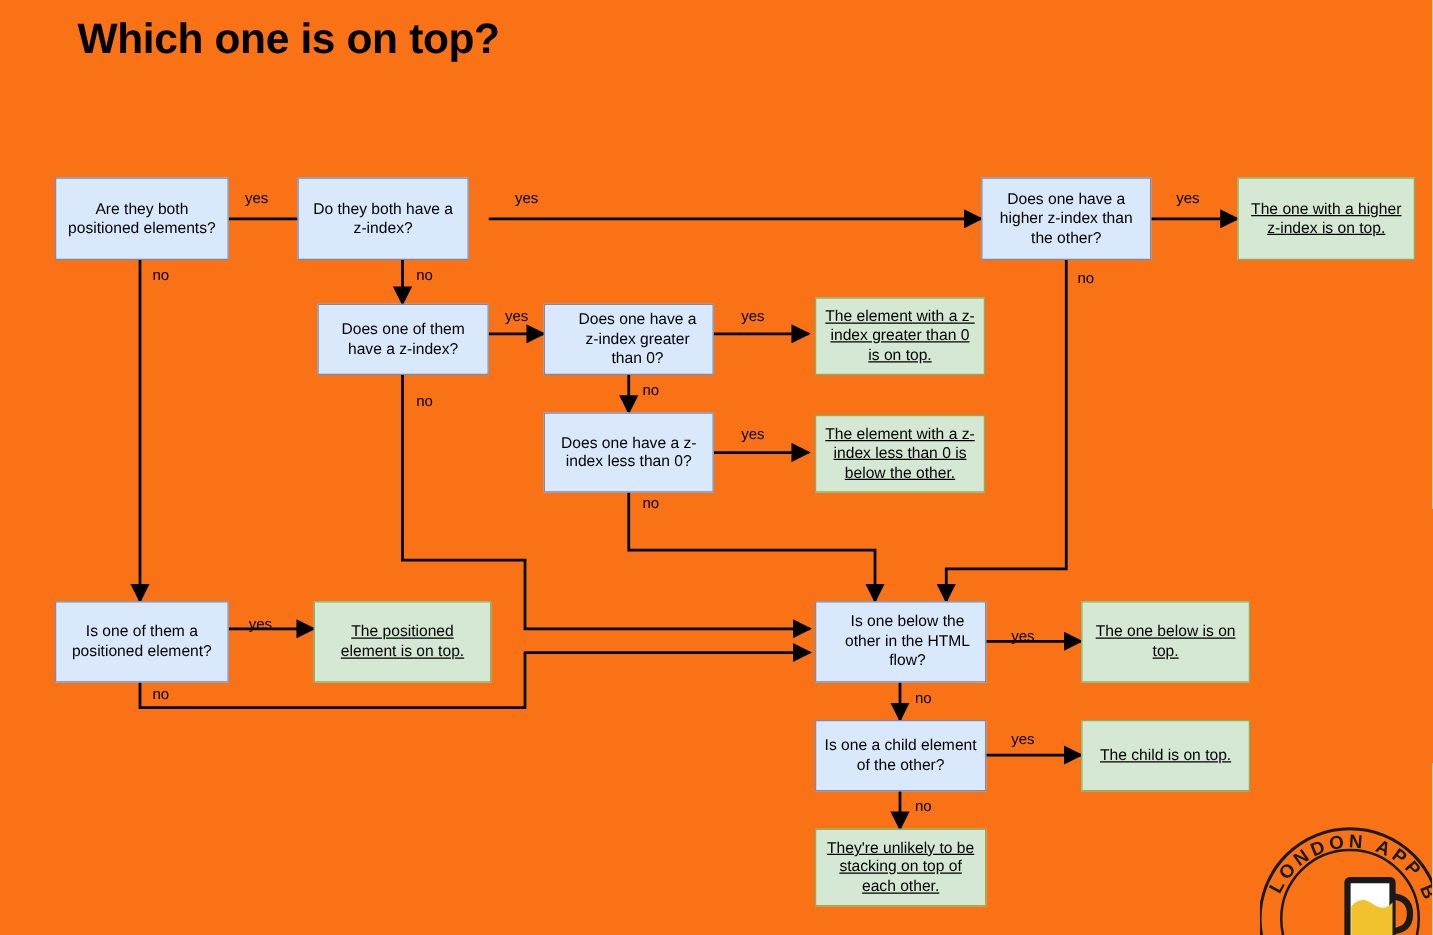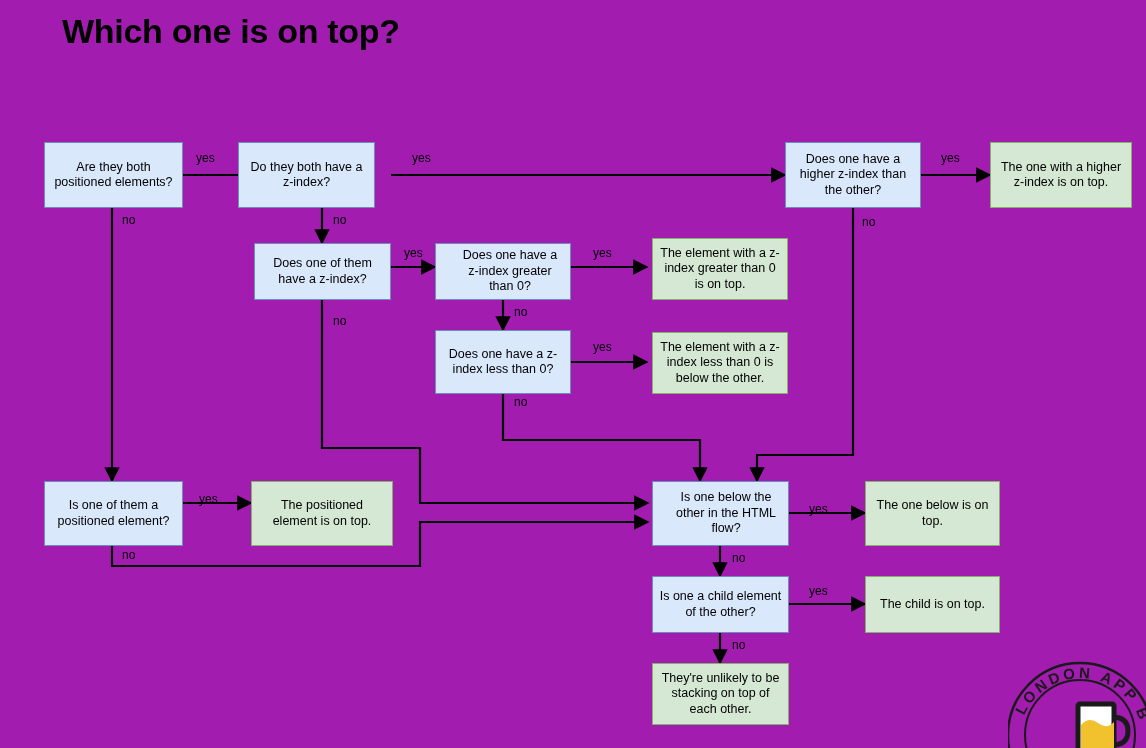--- a/index.html
+++ b/index.html
@@ -10,21 +10,21 @@
   }
   body {
     font-family: "Liberation Sans", sans-serif;
     color: #000000;
   }
   #canvas {
     position: relative;
     width: 1146px;
     height: 748px;
     overflow: hidden;
-    background: #a21caf;
+    background: #f97316;
   }
   #page-title {
     position: absolute;
     left: 62px;
     top: 12px;
     font-size: 34px;
     font-weight: bold;
     letter-spacing: -0.3px;
     color: #000000;
     white-space: nowrap;
@@ -51,20 +51,21 @@
     border-style: solid;
     color: #000000;
   }
   .node.decision {
     background: #dae8fc;
     border-color: #6c8ebf;
   }
   .node.terminal {
     background: #d5e8d4;
     border-color: #82b366;
+    text-decoration: underline;
   }
   .edge-label {
     position: absolute;
     font-size: 12px;
     line-height: 13px;
     color: #000000;
     white-space: nowrap;
   }
   
   #logo {

